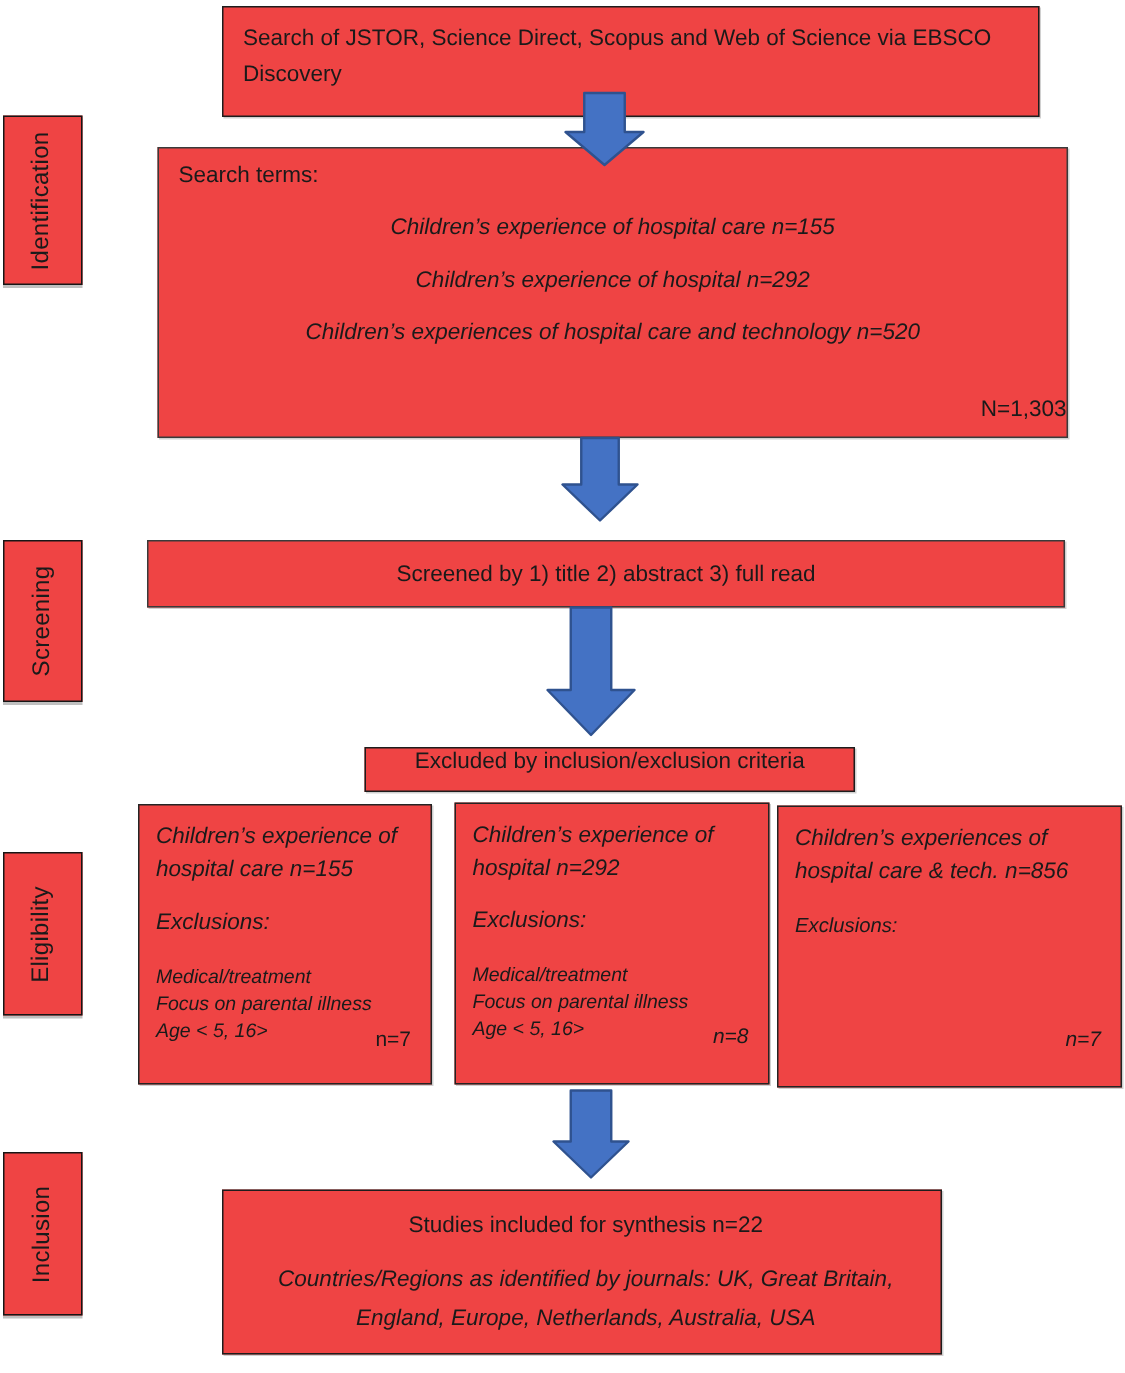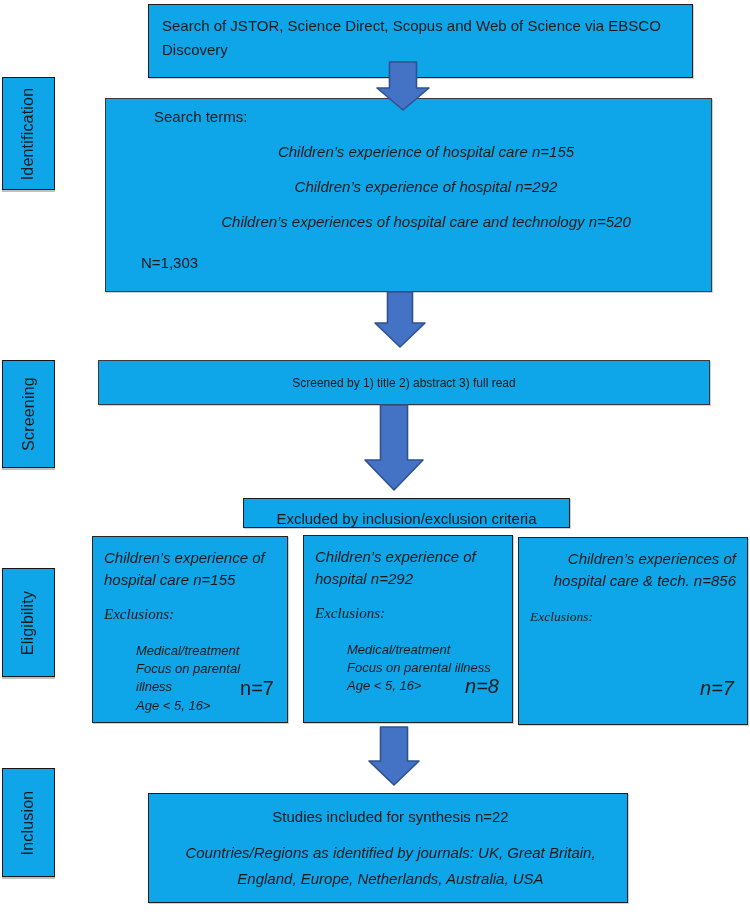--- a/index.html
+++ b/index.html
@@ -6,21 +6,21 @@
   #canvas{
     position:relative;
     width:750px;height:915px;
     background:#ffffff;
     font-family:"Liberation Sans", sans-serif;
     color:#1a1a1a;
     overflow:hidden;
   }
   .box{
     position:absolute;
-    background:#0ea5e9;
+    background:#ef4444;
     border:1.5px solid #2b2b2b;
     box-sizing:border-box;
     box-shadow:1px 1px 0 rgba(150,150,150,.45);
   }
   
   .stage{
     left:2px;width:53px;
     border:1.3px solid #161616;
     display:flex;align-items:center;justify-content:center;
     box-shadow:0 2px 0 rgba(140,140,140,.55);
@@ -31,43 +31,43 @@
     font-size:16px;
     letter-spacing:.2px;
   }
   #stage-identification{top:77px;height:113px;}
   #stage-screening{top:360px;height:108px;}
   #stage-eligibility{top:568px;height:109px;}
   #stage-inclusion{top:768px;height:109px;}
 
   
   #box-search{left:148px;top:4px;width:545px;height:74px;padding:9px 13px;font-size:15px;line-height:1.6;border-color:#1d1d1d;}
-  #box-terms{left:105px;top:98px;width:607px;height:194px;border-color:#3a3a3a;padding-left:35px;}
+  #box-terms{left:105px;top:98px;width:607px;height:194px;border-color:#3a3a3a;}
   .terms-heading{padding:9px 0 0 13px;font-size:15px;}
   .term-line{text-align:center;font-style:italic;font-size:15px;margin-top:18px;}
-  .term-total{text-align:left;font-size:15px;margin-top:24px;}
-  #box-screened{left:98px;top:360px;width:612px;height:45px;display:flex;align-items:center;justify-content:center;font-size:12px;border-color:#3a3a3a;}
-  #box-excluded{left:243px;top:498px;width:327px;height:30px;display:flex;align-items:flex-end;justify-content:center;font-size:15px;border-color:#1d1d1d;}
+  .term-total{text-align:right;font-size:15px;margin-top:34px;}
+  #box-screened{left:98px;top:360px;width:612px;height:45px;display:flex;align-items:center;justify-content:center;font-size:15px;border-color:#3a3a3a;}
+  #box-excluded{left:243px;top:498px;width:327px;height:30px;display:flex;align-items:flex-start;justify-content:center;font-size:15px;border-color:#1d1d1d;}
 
   
   .col{
     border:1.8px solid #242424;
     padding:10px 11px;
     font-size:15px;
   }
   #col-1{left:92px;top:536px;width:196px;height:187px;}
   #col-2{left:303px;top:535px;width:210px;height:188px;}
   #col-3{left:518px;top:537px;width:230px;height:188px;}
   .col-title{font-style:italic;line-height:1.45;}
-  #col-3 .col-title{text-align:right;}
-  .col-exclusions-label{font-style:italic;margin-top:15px;font-family:Liberation Serif, serif;}
+  #col-3 .col-title{text-align:left;}
+  .col-exclusions-label{font-style:italic;margin-top:15px;}
   #col-3 .col-exclusions-label{font-size:13.5px;margin-top:17px;}
-  .col-details{margin-top:19px;font-size:13px;font-style:italic;line-height:1.42;margin-left:32px;}
+  .col-details{margin-top:19px;font-size:13px;font-style:italic;line-height:1.42;}
   #col-3 .col-details{font-style:normal;font-size:14px;line-height:1.5;}
-  .col-count{position:absolute;right:13px;bottom:22px;font-size:20px;}
+  .col-count{position:absolute;right:13px;bottom:22px;font-size:14px;}
   #col-2 .col-count,#col-3 .col-count{font-style:italic;bottom:24px;margin-left:35px;}
 
   #box-included{left:148px;top:793px;width:480px;height:110px;text-align:center;font-size:15px;border-color:#1d1d1d;padding:14px 8px 0 13px;}
   .included-line2{margin-top:15px;line-height:1.75;font-style:italic;}
 
   
   .arrow{position:absolute;z-index:5;}
   .arrow svg{display:block;overflow:visible;}
   .arrow-shape{
     fill:var(--arrow-fill,#4472c4);

